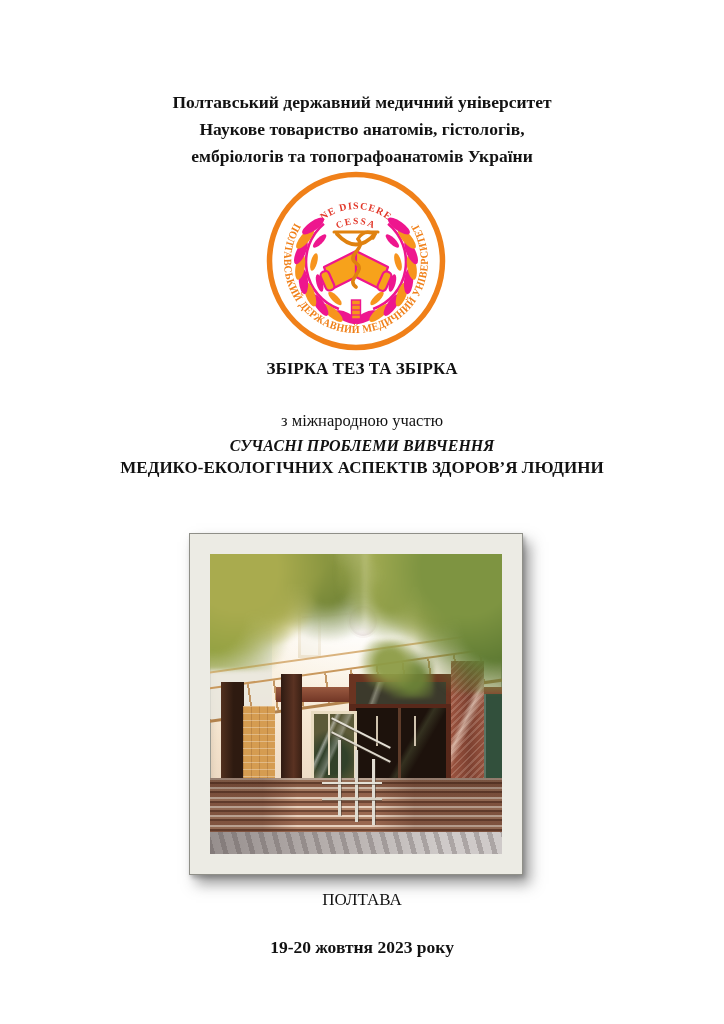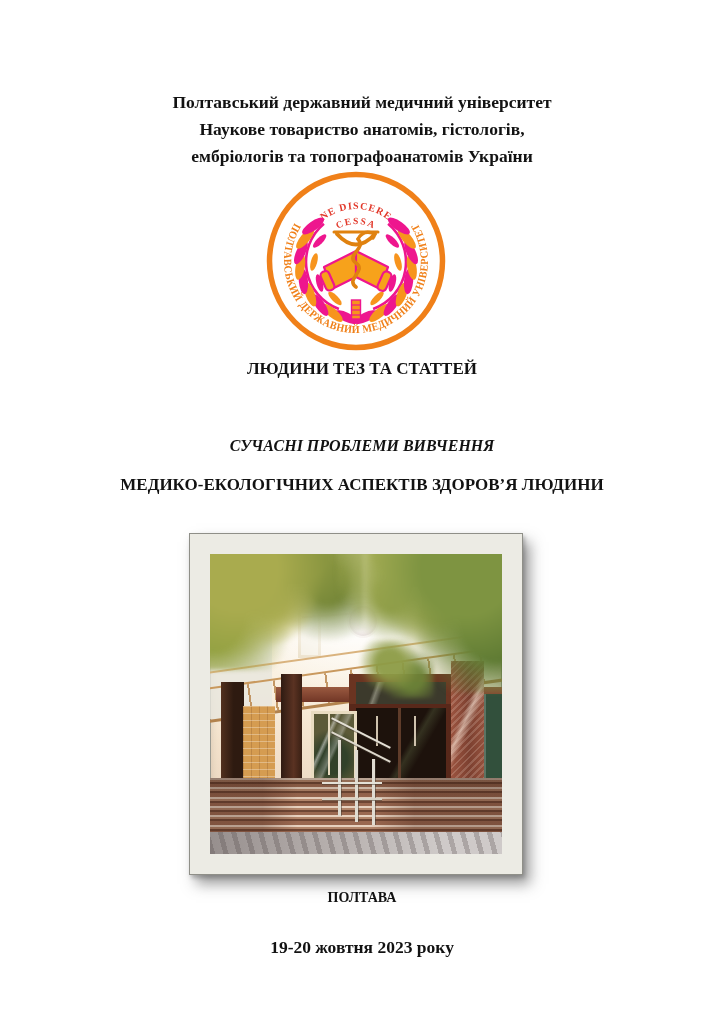--- a/index.html
+++ b/index.html
@@ -14,23 +14,23 @@
   
   .logo{position:absolute;left:266px;top:171px;width:180px;height:180px;}
   
   #collection-title{top:359px;font-weight:bold;font-size:17px;}
   #subtitle1{top:386px;font-size:16.5px;}
   #subtitle2{top:411px;font-size:16.5px;}
   
   #conf1{top:437px;font-weight:bold;font-size:16px;font-style:italic;}
   #conf2:
   {top:477px;}
-  #conf2{top:475px;font-weight:bold;font-size:17px;}
-  
-  #city{top:890px;font-weight:bold;font-size:14px;}
+  #conf2{top:458px;font-weight:bold;font-size:17px;}
+  
+  #city{top:890px;font-weight:normal;font-size:17px;}
   #date{top:917px;font-weight:bold;font-size:17.5px;margin-top:20px;}
 
   
   .photo-frame{
     position:absolute;left:189px;top:533px;width:334px;height:342px;box-sizing:border-box;
     background:#ecebe4;border:1px solid #8f8f88;
     box-shadow:7px 9px 13px rgba(60,60,60,.5), 2px 3px 4px rgba(90,90,90,.35);
     padding:20px;
   }
   .photo{
@@ -196,21 +196,22 @@
     </g>
 
     <g>
       <rect x="85.5" y="129" width="9" height="19" fill="#f7941d" stroke="#ee168e" stroke-width="1.4"></rect>
       <line x1="85.5" y1="134" x2="94.5" y2="134" stroke="#ee168e" stroke-width="1.2"></line>
       <line x1="85.5" y1="139" x2="94.5" y2="139" stroke="#ee168e" stroke-width="1.2"></line>
       <line x1="85.5" y1="144" x2="94.5" y2="144" stroke="#ee168e" stroke-width="1.2"></line>
     </g>
   </svg>
 
-  <div class="centerline" id="collection-title">ЛЮДИНИ ТЕЗ ТА СТАТТЕЙ</div>
+  <div class="centerline" id="collection-title">ЗБІРКА ТЕЗ ТА ЗБІРКА</div>
+  <div class="centerline" id="subtitle2">з міжнародною участю</div>
 
   <div class="centerline" id="conf1">СУЧАСНІ ПРОБЛЕМИ ВИВЧЕННЯ</div>
   <div class="centerline" id="conf2">МЕДИКО-ЕКОЛОГІЧНИХ АСПЕКТІВ ЗДОРОВ’Я ЛЮДИНИ</div>
 
   <div class="photo-frame">
     <div class="photo">
       <div class="ph-wall-left"></div>
       <div class="ph-window-u2"></div>
       <div class="ph-window-u1"></div>
       <div class="ph-sign"></div>

